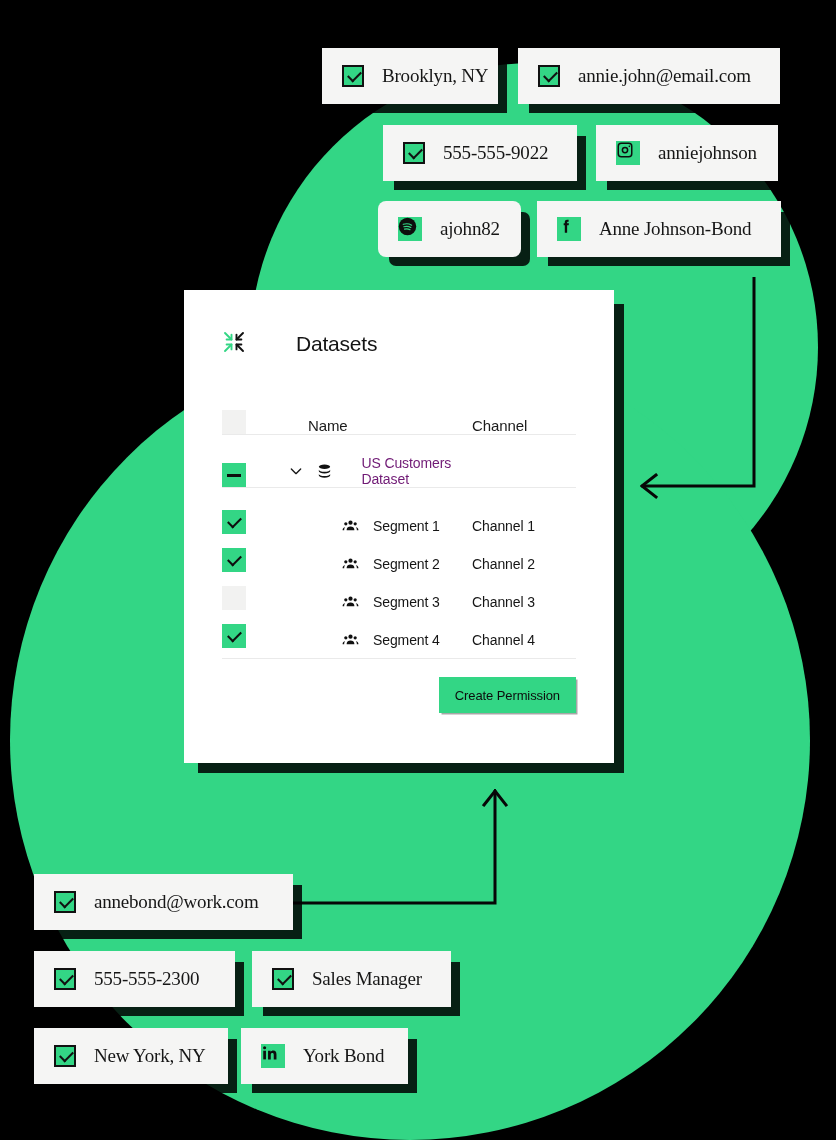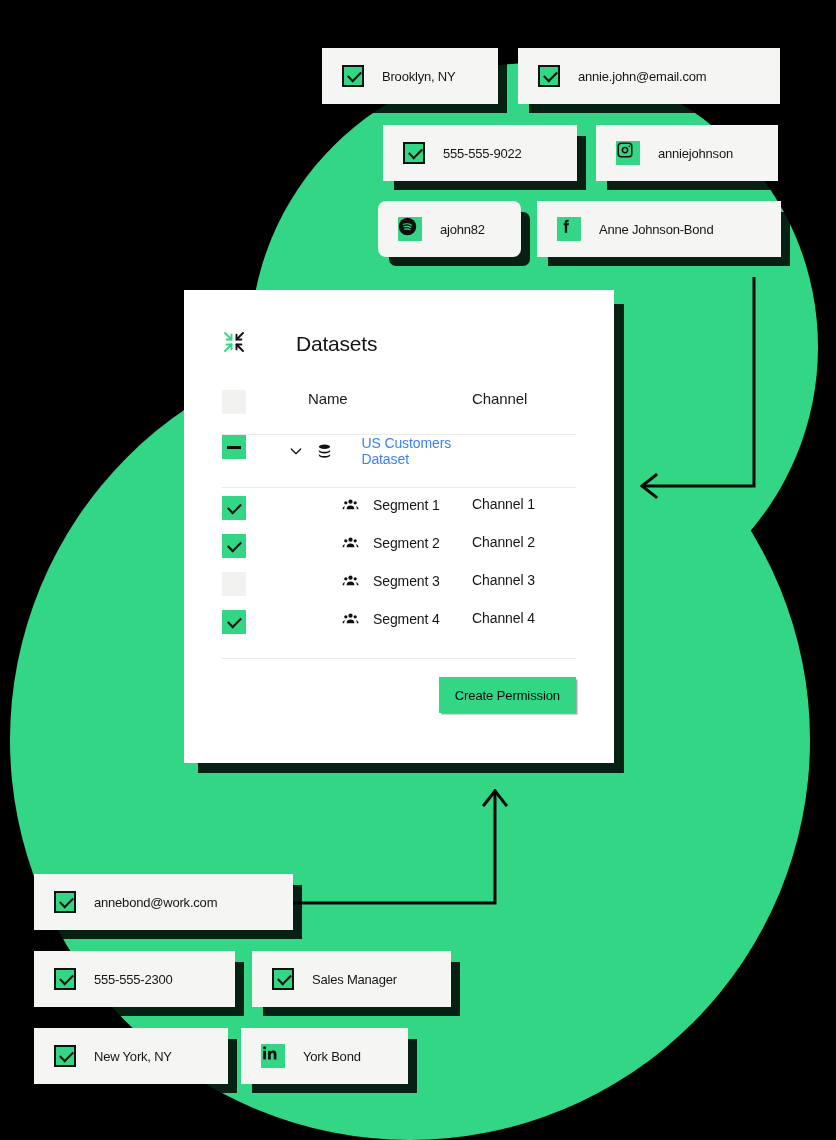--- a/index.html
+++ b/index.html
@@ -58,24 +58,25 @@
     position: absolute;
     background: #F5F5F4;
     display: flex;
     align-items: center;
     box-sizing: border-box;
     padding: 0 22px 0 20px;
     box-shadow: 10px 10px 0 -1px rgba(0,0,0,0.85);
     z-index: 6;
   }
   .chip-label {
-    font-size: 13px;
+    font-size: 19px;
     color: #161616;
     letter-spacing: -0.2px;
     white-space: nowrap;
+    font-family: Liberation Serif, serif;
   }
   .chip .ico {
     flex: 0 0 auto;
     margin-right: 18px;
     display: block;
   }
 
   
   .chk {
     width: 22px;
@@ -145,21 +146,21 @@
     letter-spacing: -0.2px;
     margin-left: 14px;
   }
 
   .table-wrap {
     padding: 0 38px 0 38px;
     margin-top: 32px;
   }
   .t-row {
     display: flex;
-    align-items: flex-start;
+    align-items: flex-end;
     height: 38px;
   }
   .t-col-check { width: 60px; flex: 0 0 60px; display:flex; align-items:center; }
   .t-col-name  { flex: 1 1 auto; display: flex; align-items: center; }
   .t-col-chan  { width: 104px; flex: 0 0 104px; }
 
   .th {
     font-size: 15px;
     color: #1b1b1b;
     letter-spacing: -0.1px;
@@ -210,21 +211,21 @@
     background: #EAEAEA;
     margin: 0;
   }
 
   #dataset-row { height: 52px; }
   #dataset-row .t-col-name { padding-left: 0; }
   .chevron { width: 26px; display:flex; align-items:center; justify-content:flex-start; margin-left: 6px;}
   .db-icon { margin-left: 8px; display: flex; align-items: center; }
   .dataset-name {
     font-size: 14px;
-    color: #3b82f6;
+    color: #701a75;
     margin-left: 28px;
     letter-spacing: -0.1px;
   }
 
   .seg-row { height: 38px; }
   .seg-row .t-col-name { padding-left: 60px; }
   .seg-icon { display: flex; align-items: center; }
   .seg-name {
     font-size: 14px;
     color: #151515;

